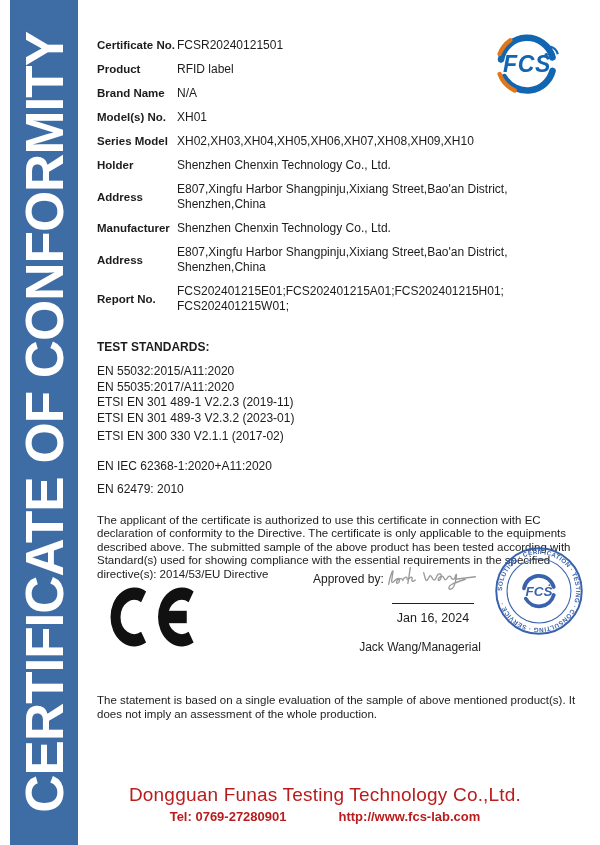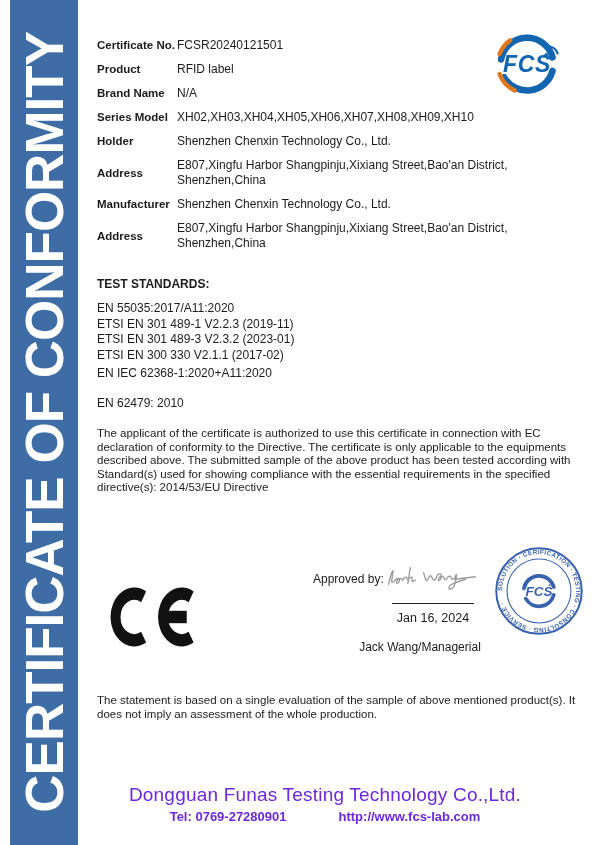--- a/index.html
+++ b/index.html
@@ -36,21 +36,21 @@
   .sig{position:absolute;left:382px;top:557px;}
   .sig-line{position:absolute;left:392px;top:603px;width:82px;border-top:1.5px solid #222;}
   .date{position:absolute;left:378px;top:611px;width:110px;text-align:center;font-size:12.5px;}
   .approver{position:absolute;left:350px;top:640px;width:140px;text-align:center;font-size:12px;}
   .stamp{position:absolute;left:494px;top:546px;opacity:.93;}
 
   .statement{position:absolute;left:97px;top:694px;width:486px;font-size:11.5px;
              line-height:13.5px;white-space:pre-line;}
 
   
-  .footer{position:absolute;left:62px;right:12px;top:784px;text-align:center;color:#6d28d9;}
+  .footer{position:absolute;left:62px;right:12px;top:784px;text-align:center;color:#b91c1c;}
   .company{font-size:19px;letter-spacing:.2px;}
   .contact{display:flex;justify-content:center;gap:52px;margin-top:3px;
            font-size:13px;font-weight:bold;}
 </style>
 </head>
 <body>
 
 <div class="page">
 
   <div class="banner">
@@ -78,20 +78,24 @@
     </div>
     <div class="frow">
       <div class="flabel">Product</div>
       <div class="fvalue">RFID label</div>
     </div>
     <div class="frow">
       <div class="flabel">Brand Name</div>
       <div class="fvalue">N/A</div>
     </div>
     <div class="frow">
+      <div class="flabel">Model(s) No.</div>
+      <div class="fvalue">XH01</div>
+    </div>
+    <div class="frow">
       <div class="flabel">Series Model</div>
       <div class="fvalue">XH02,XH03,XH04,XH05,XH06,XH07,XH08,XH09,XH10</div>
     </div>
     <div class="frow">
       <div class="flabel">Holder</div>
       <div class="fvalue">Shenzhen Chenxin Technology Co., Ltd.</div>
     </div>
     <div class="frow">
       <div class="flabel">Address</div>
       <div class="fvalue">E807,Xingfu Harbor Shangpinju,Xixiang Street,Bao'an District,
@@ -99,23 +103,29 @@
     </div>
     <div class="frow">
       <div class="flabel">Manufacturer</div>
       <div class="fvalue">Shenzhen Chenxin Technology Co., Ltd.</div>
     </div>
     <div class="frow">
       <div class="flabel">Address</div>
       <div class="fvalue">E807,Xingfu Harbor Shangpinju,Xixiang Street,Bao'an District,
 Shenzhen,China</div>
     </div>
+    <div class="frow">
+      <div class="flabel">Report No.</div>
+      <div class="fvalue">FCS202401215E01;FCS202401215A01;FCS202401215H01;
+FCS202401215W01;</div>
+    </div>
 
     <div class="ts-head">TEST STANDARDS:</div>
     <div class="ts-list">
+      <div class="ts-item">EN 55032:2015/A11:2020</div>
       <div class="ts-item">EN 55035:2017/A11:2020</div>
       <div class="ts-item">ETSI EN 301 489-1 V2.2.3 (2019-11)</div>
       <div class="ts-item">ETSI EN 301 489-3 V2.3.2 (2023-01)</div>
       <div class="ts-item">ETSI EN 300 330 V2.1.1 (2017-02)</div>
       <div class="ts-item">EN IEC 62368-1:2020+A11:2020</div>
       <div class="ts-item">EN 62479: 2010</div>
     </div>
 
     <div class="auth-par">The applicant of the certificate is authorized to use this certificate in connection with EC
 declaration of conformity to the Directive. The certificate is only applicable to the equipments

